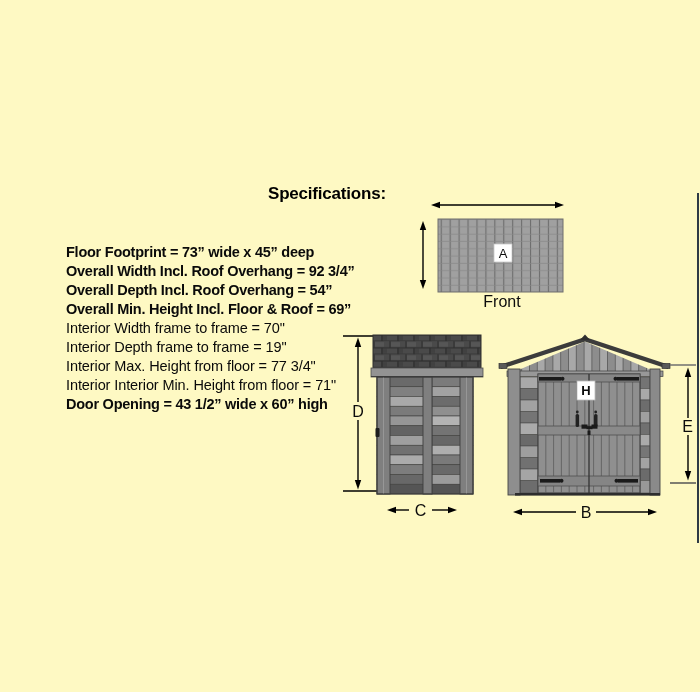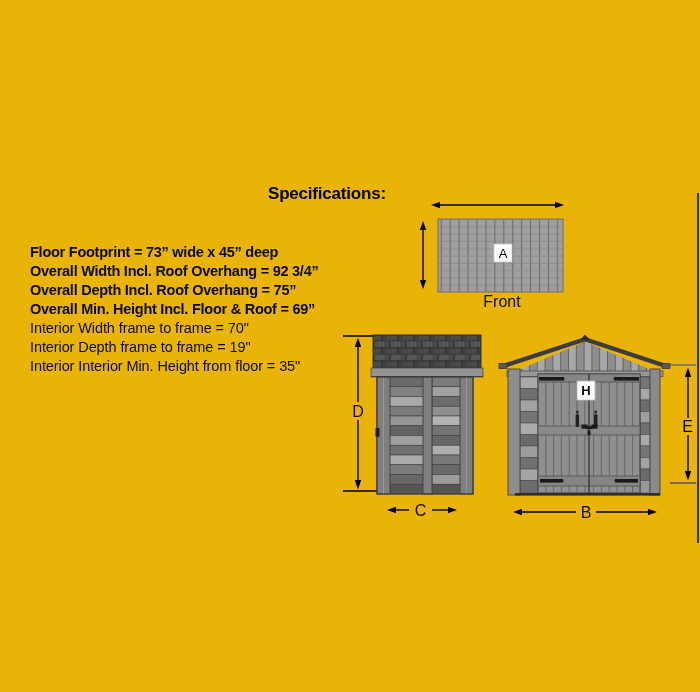--- a/index.html
+++ b/index.html
@@ -1,26 +1,26 @@
 <!DOCTYPE html>
 <html><head>
 <meta charset="utf-8">
 <style>
   html,body{margin:0;padding:0;background:#ffffff;}
   .canvas{
-    position:relative;width:700px;height:692px;background:#eab308;overflow:hidden;
+    position:relative;width:700px;height:692px;background:#fef9c3;overflow:hidden;
     font-family:"Liberation Sans","DejaVu Sans",sans-serif;color:#000;
   }
   .title{
     position:absolute;left:268px;top:184px;font-size:17px;font-weight:700;
     letter-spacing:-0.2px;white-space:nowrap;
   }
   .spec-list{position:absolute;left:30px;top:243px;}
   .spec-line{
-    font-size:14.5px;line-height:19px;white-space:nowrap;letter-spacing:-0.1px;color:#0a0a0a;
+    font-size:14.5px;line-height:19px;white-space:nowrap;letter-spacing:-0.1px;color:#0a0a0a;margin-left:36px;
   }
   .spec-line.bold{font-weight:700;letter-spacing:-0.25px;}
   .diagram{position:absolute;}
   #top-view{left:405px;top:190px;}
   #side-view{left:340px;top:328px;}
   #front-view{left:490px;top:328px;}
   svg text{font-family:"Liberation Sans","DejaVu Sans",sans-serif;fill:#0c0c0c;}
   .dim-letter{font-size:16px;}
   .box-letter{font-size:13px;}
   .caption{font-size:16px;}
@@ -31,25 +31,27 @@
 </head>
 <body>
 
 <div class="canvas">
 
   <div class="title">Specifications:</div>
 
   <div class="spec-list">
     <div class="spec-line bold">Floor Footprint = 73” wide x 45” deep</div>
     <div class="spec-line bold">Overall Width Incl. Roof Overhang = 92 3/4”</div>
-    <div class="spec-line bold">Overall Depth Incl. Roof Overhang = 75”</div>
+    <div class="spec-line bold">Overall Depth Incl. Roof Overhang = 54”</div>
     <div class="spec-line bold">Overall Min. Height Incl. Floor &amp; Roof = 69”</div>
     <div class="spec-line">Interior Width frame to frame = 70"</div>
     <div class="spec-line">Interior Depth frame to frame = 19"</div>
-    <div class="spec-line">Interior Interior Min. Height from floor = 35"</div>
+    <div class="spec-line">Interior Max. Height from floor = 77 3/4"</div>
+    <div class="spec-line">Interior Interior Min. Height from floor = 71"</div>
+    <div class="spec-line bold">Door Opening = 43 1/2” wide x 60” high</div>
   </div>
 
   <svg id="top-view" class="diagram" width="175" height="128" viewBox="0 0 175 128">
     <defs>
       <pattern id="tvStripes" width="8.93" height="7.3" patternUnits="userSpaceOnUse">
         <rect width="8.93" height="7.3" fill="#9b9b9b"></rect>
         <rect x="1" y="0.5" width="7.5" height="6.3" fill="#a0a0a0"></rect>
         <rect width="1.1" height="7.3" fill="#6e6e6e"></rect>
         <rect y="0" width="8.93" height="0.6" fill="#8a8a8a"></rect>
       </pattern>

